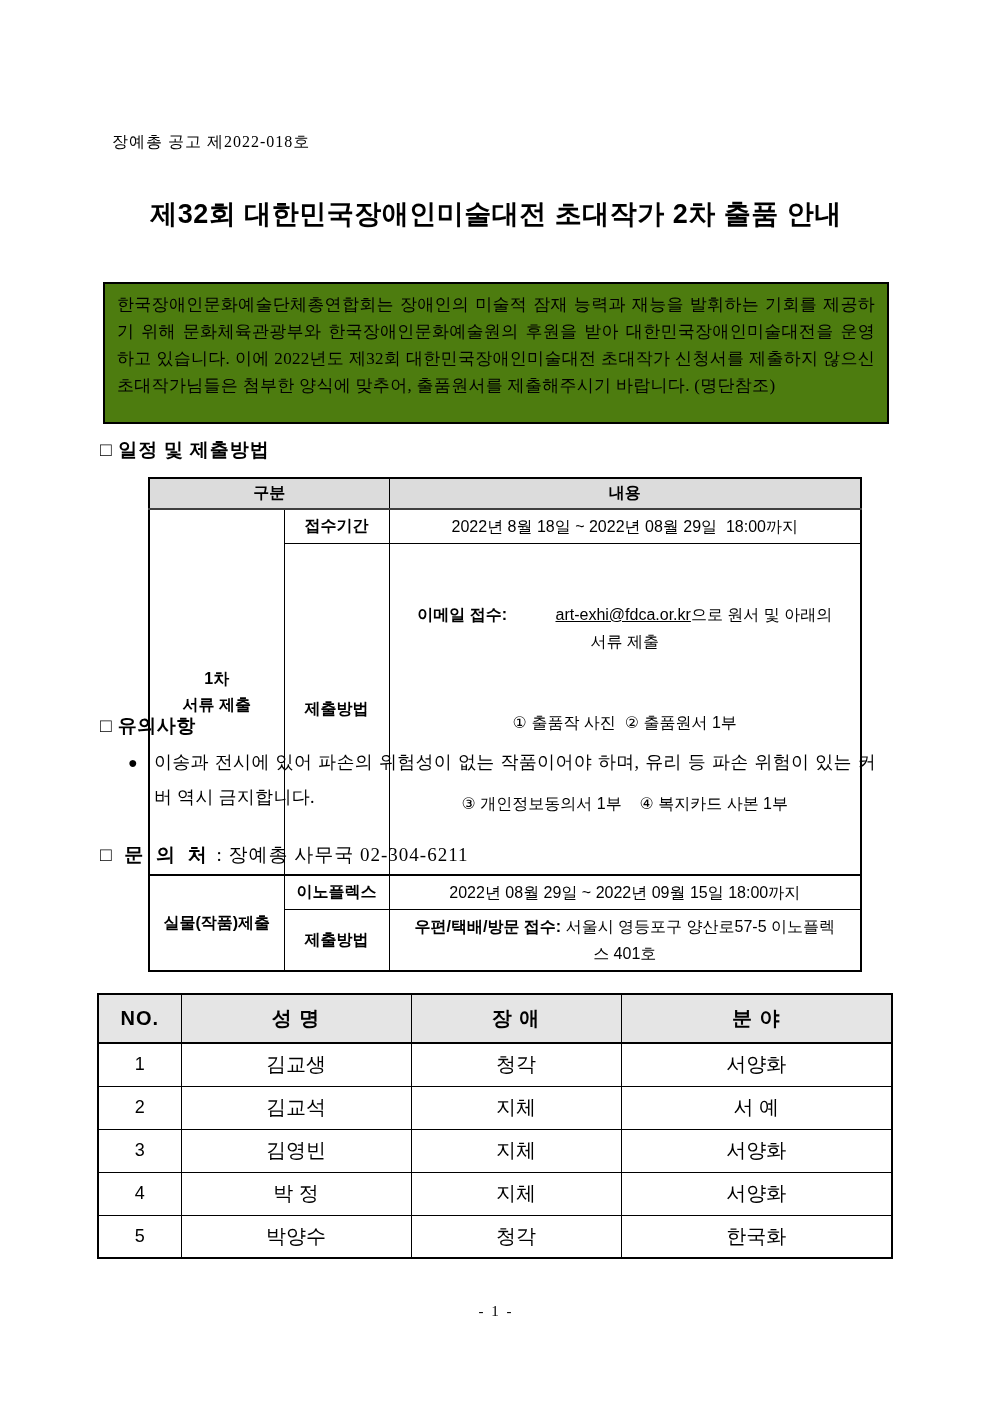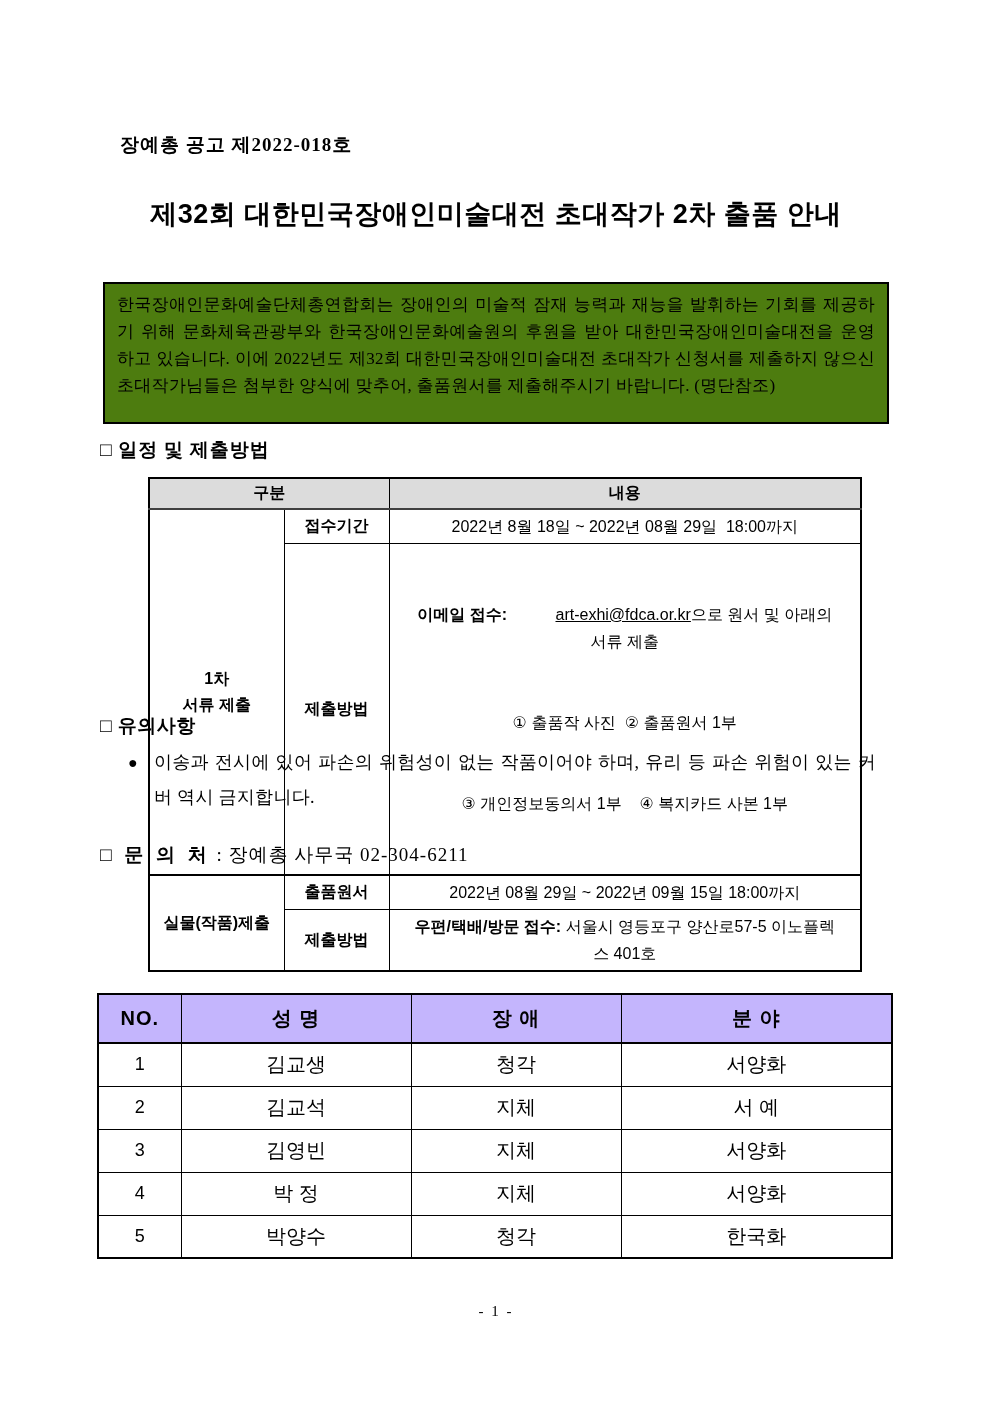--- a/index.html
+++ b/index.html
@@ -7,22 +7,22 @@
   .page {
     position:relative;
     width:992px; height:1403px;
     background:#ffffff;
     font-family:"Liberation Serif","DejaVu Serif",serif;
     color:#000;
     overflow:hidden;
   }
 
   .doc-number {
-    position:absolute; left:120px; top:132px;
-    font-size:19px; font-weight:700; letter-spacing:1px;
+    position:absolute; left:112px; top:132px;
+    font-size:16px; font-weight:400; letter-spacing:1px;
   }
   .main-title {
     position:absolute; left:0; top:196px; width:100%;
     text-align:center; font-weight:800; font-size:27px; letter-spacing:0.5px;
     font-family:"Liberation Sans","DejaVu Sans",sans-serif;
   }
   .intro-box {
     position:absolute; left:103px; top:282px; width:786px; min-height:114px;
     background:#4d7c0f; border:2px solid #000;
     padding:7px 12px 23px 12px;
@@ -82,21 +82,21 @@
     font-family:"Liberation Sans","DejaVu Sans",sans-serif;
   }
   .invitee-table {
     position:absolute; left:97px; top:993px; width:796px;
     font-family:"Liberation Sans","DejaVu Sans",sans-serif;
     font-size:20px; text-align:center;
     border:2px solid #000;
   }
   .invitee-table th, .invitee-table td { border:1px solid #000; vertical-align:middle; }
   .invitee-table th {
-    background:#c4b5fd; font-weight:700; height:49px; letter-spacing:1px;
+    background:#e5e5e5; font-weight:700; height:49px; letter-spacing:1px;
     border-bottom:2px solid #000;
   }
   .invitee-table td { height:43px; font-weight:400; }
   .invitee-table td.no-cell { font-size:18px; }
 
   .page-number {
     position:absolute; left:0; top:1303px; width:100%;
     text-align:center; font-size:15px; letter-spacing:2px;
   }
 </style>
@@ -135,21 +135,21 @@
       <tr class="r-tall">
         <td class="lbl">제출방법</td>
         <td class="cnt">
           <div><span class="b">이메일 접수: </span><span class="email-link">art-exhi@fdca.or.kr</span><span>으로 원서 및 아래의 서류 제출</span></div>
           <div>① 출품작 사진  ② 출품원서 1부</div>
           <div>③ 개인정보동의서 1부    ④ 복지카드 사본 1부</div>
         </td>
       </tr>
       <tr class="r-short grp2-start">
         <td class="gname" rowspan="2">실물(작품)제출</td>
-        <td class="lbl">출품원서</td>
+        <td class="lbl">이노플렉스</td>
         <td class="cnt">2022년 08월 29일 ~ 2022년 09월 15일 18:00까지</td>
       </tr>
       <tr class="r-short">
         <td class="lbl">제출방법</td>
         <td class="cnt"><span class="b">우편/택배/방문 접수: </span><span>서울시 영등포구 양산로57-5 이노플렉스 401호</span></td>
       </tr>
     </tbody>
   </table>
 
   <div class="section-heading notes-heading">□ 유의사항</div>

